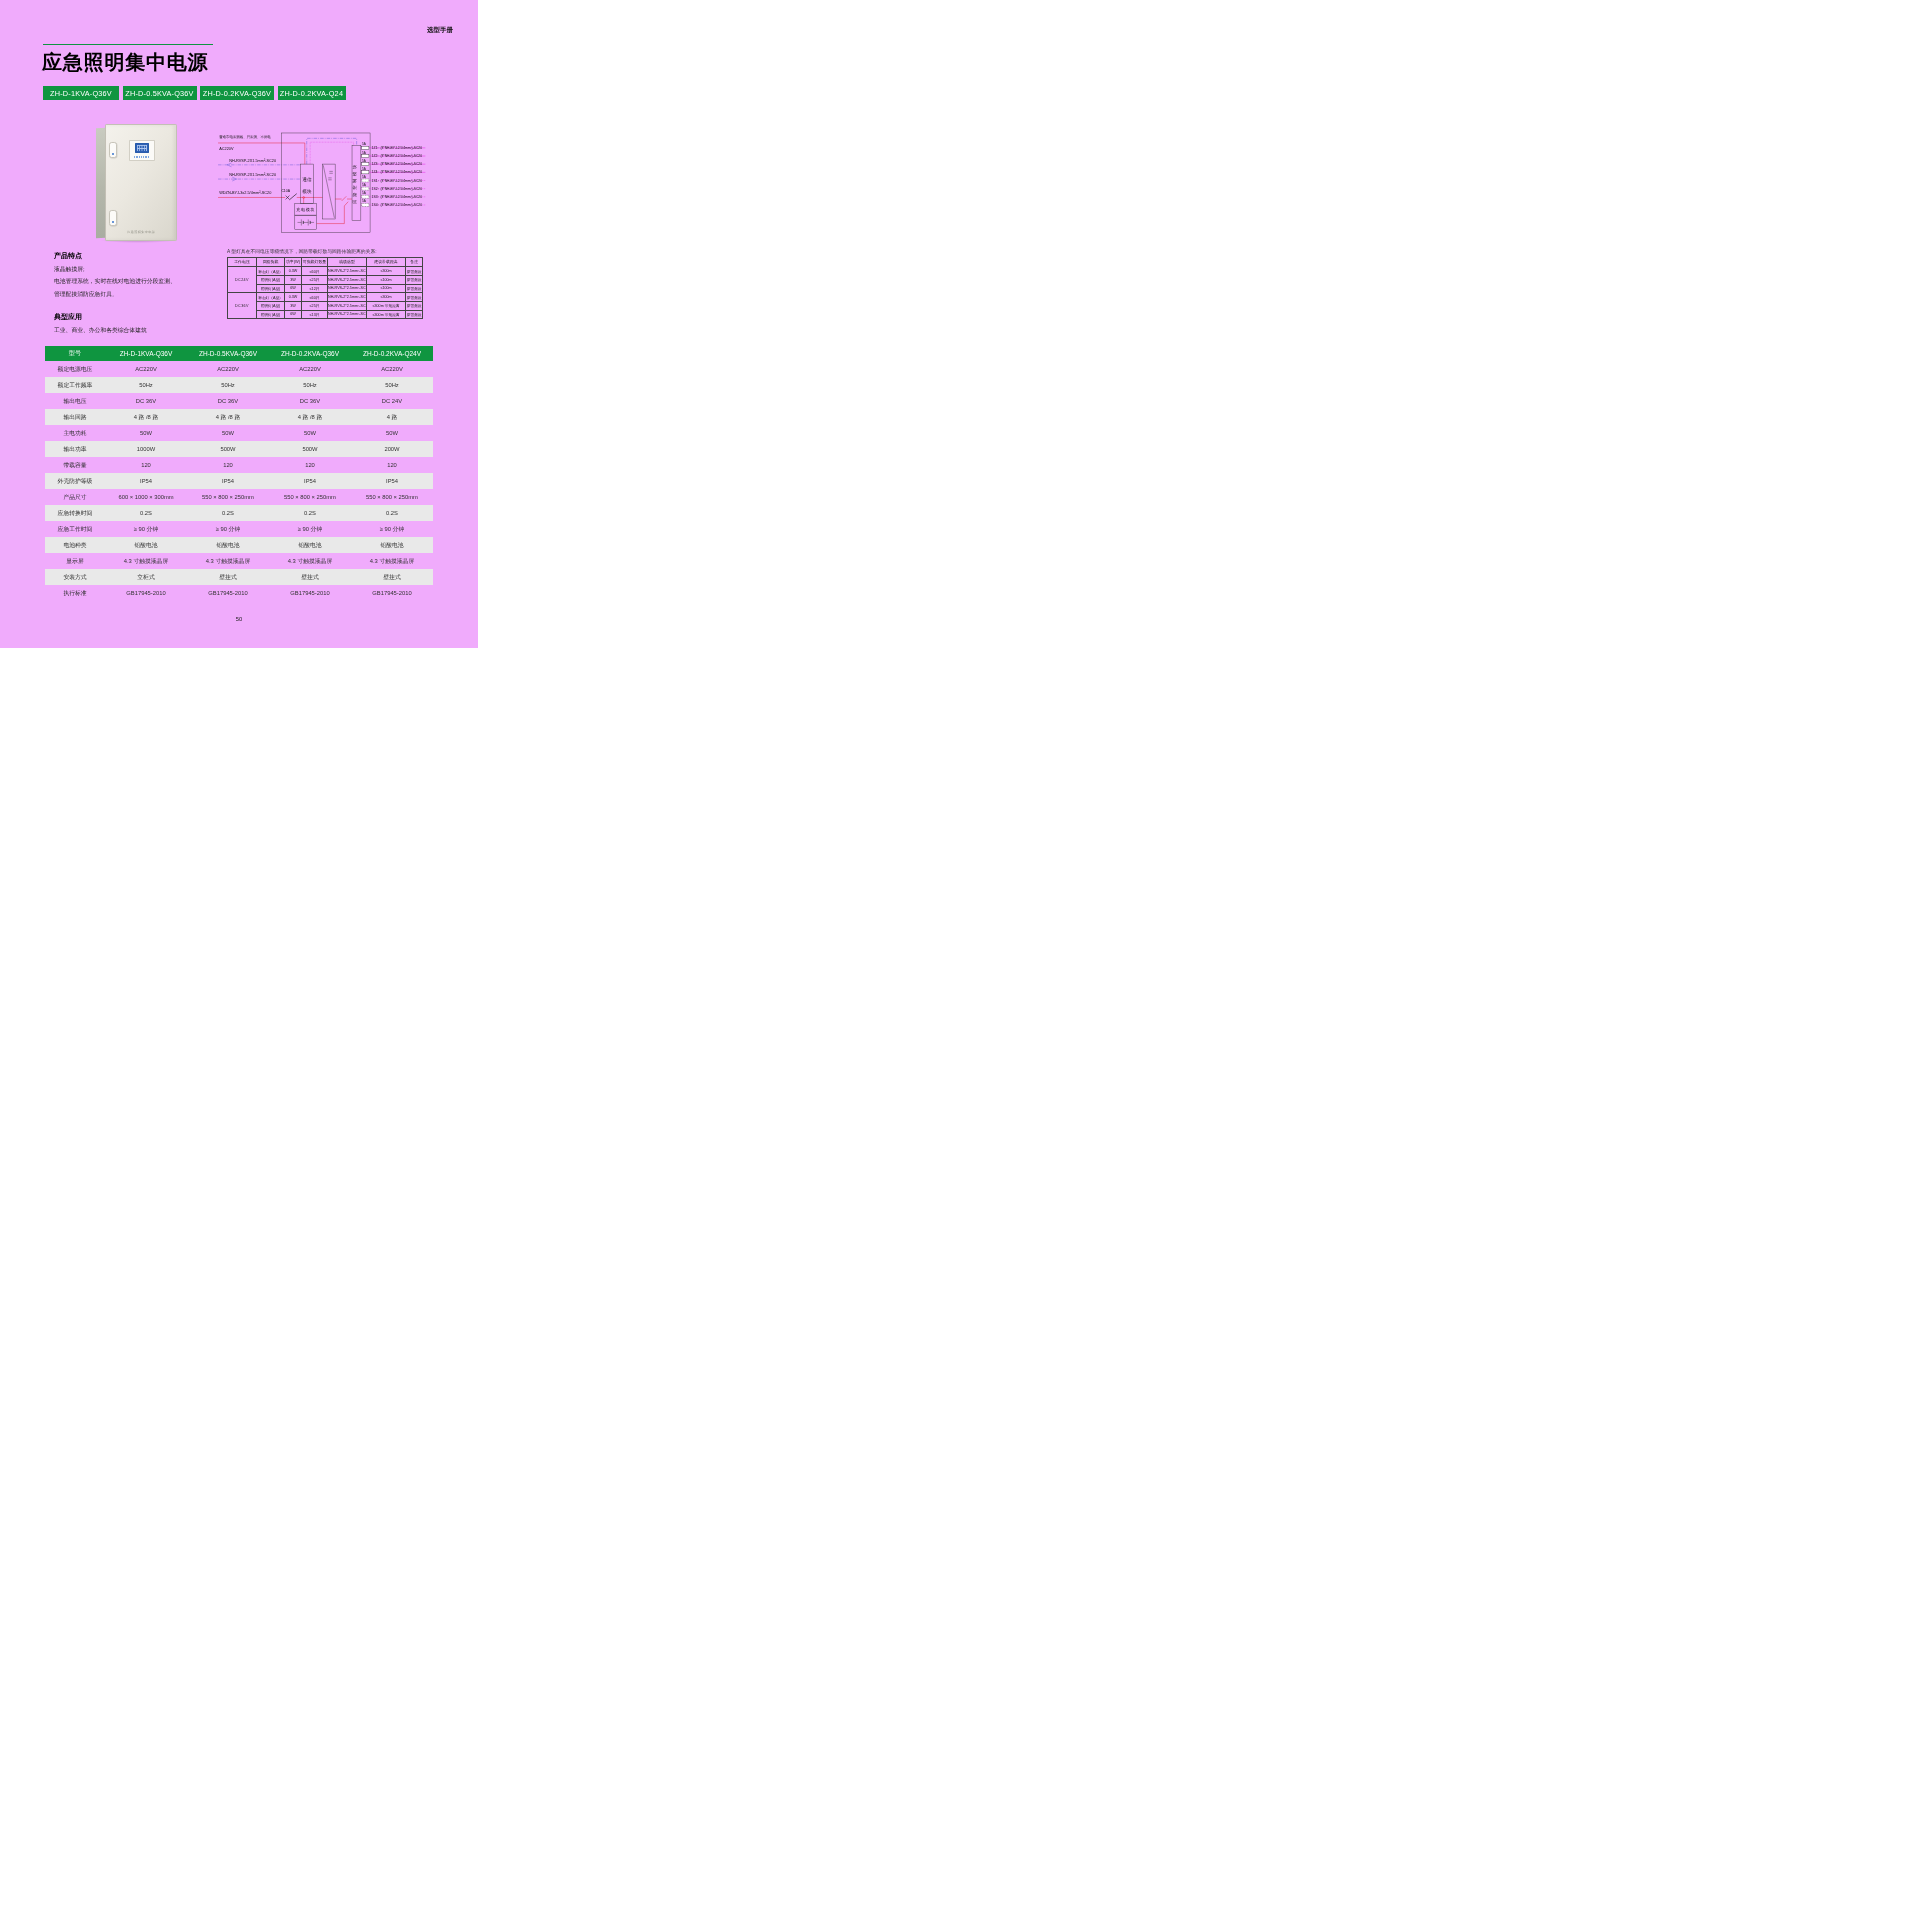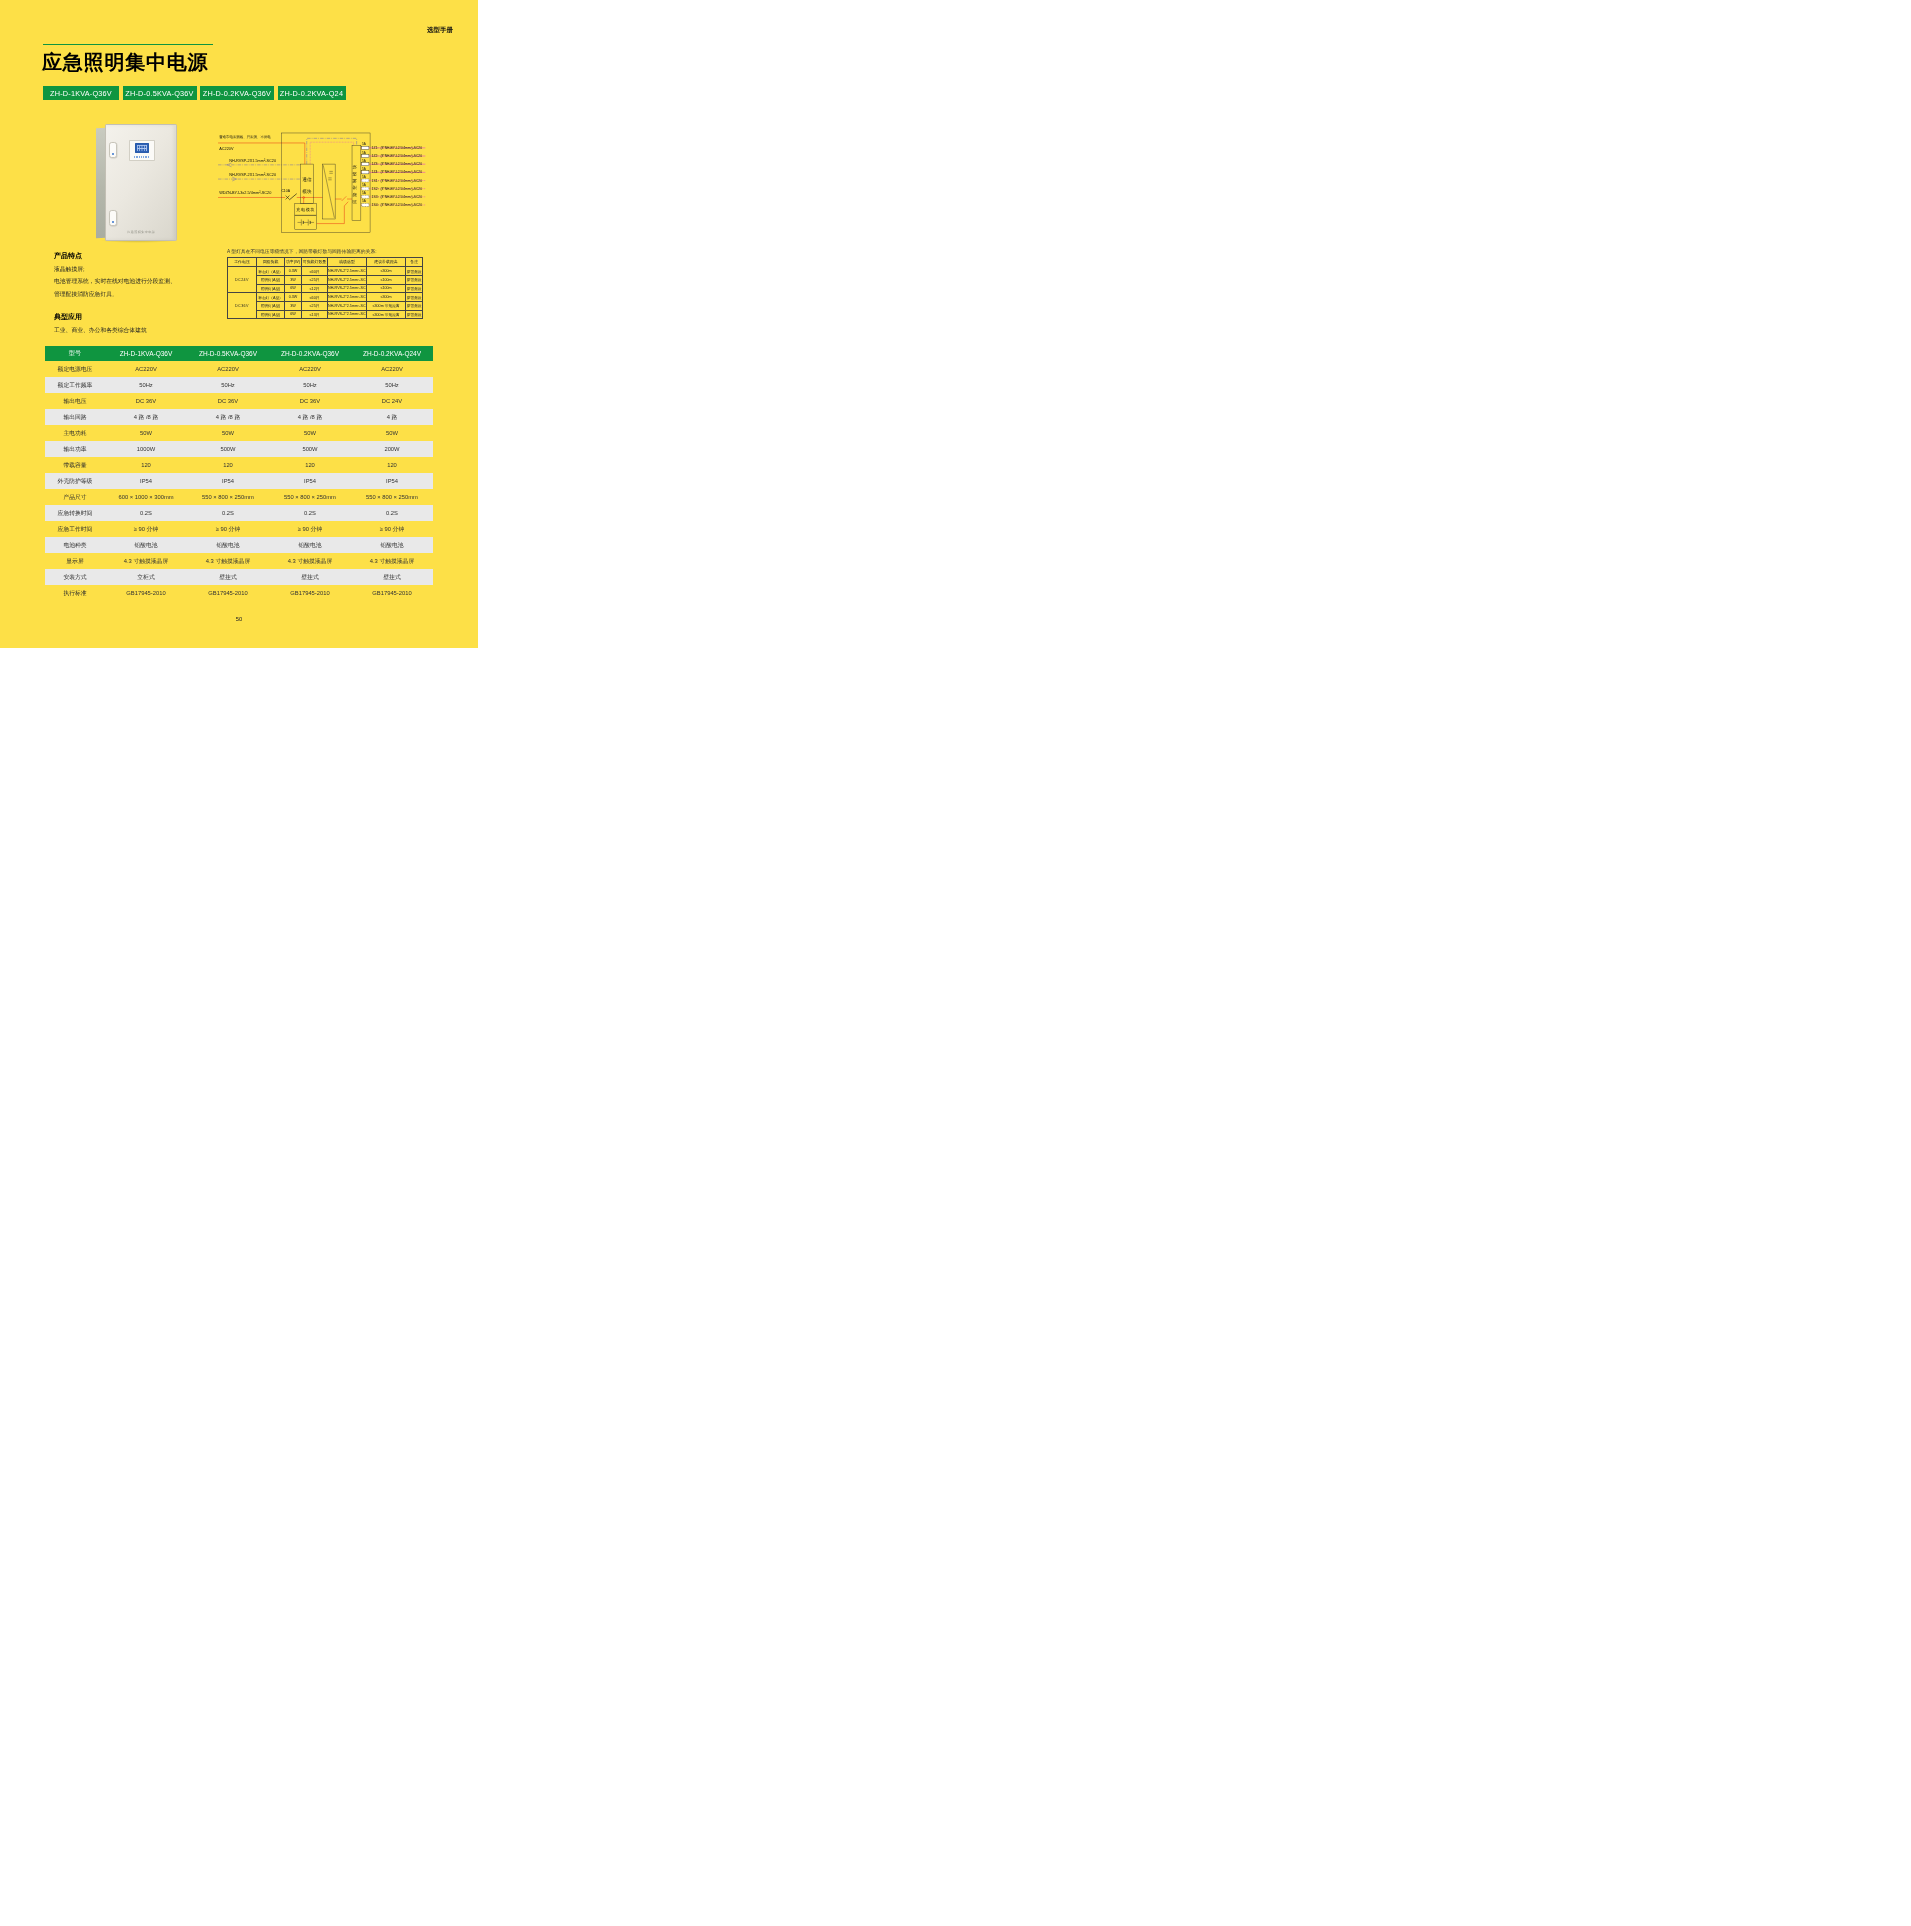--- a/index.html
+++ b/index.html
@@ -1,16 +1,16 @@
 <!DOCTYPE html>
 <html style="font-size:6.2px"><head>
 <meta charset="utf-8">
 <style>
   html,body{margin:0;padding:0;background:#ffffff;}
-  .page{position:relative;width:478px;height:648px;background:#fde047;overflow:hidden;
+  .page{position:relative;width:478px;height:648px;background:#f0abfc;overflow:hidden;
         font-family:"Liberation Sans", sans-serif;color:#1a1a1a;}
   .abs{position:absolute;}
 
   
   .handbook{position:absolute;top:26px;right:25px;font-size:6.5px;font-weight:700;color:#111;}
   .green-rule{position:absolute;left:43px;top:44px;width:170px;height:1.2px;}
   .page-title{position:absolute;left:42px;top:49px;font-size:20px;font-weight:800;
               letter-spacing:0.8px;color:#000;margin:0;}
 
   

